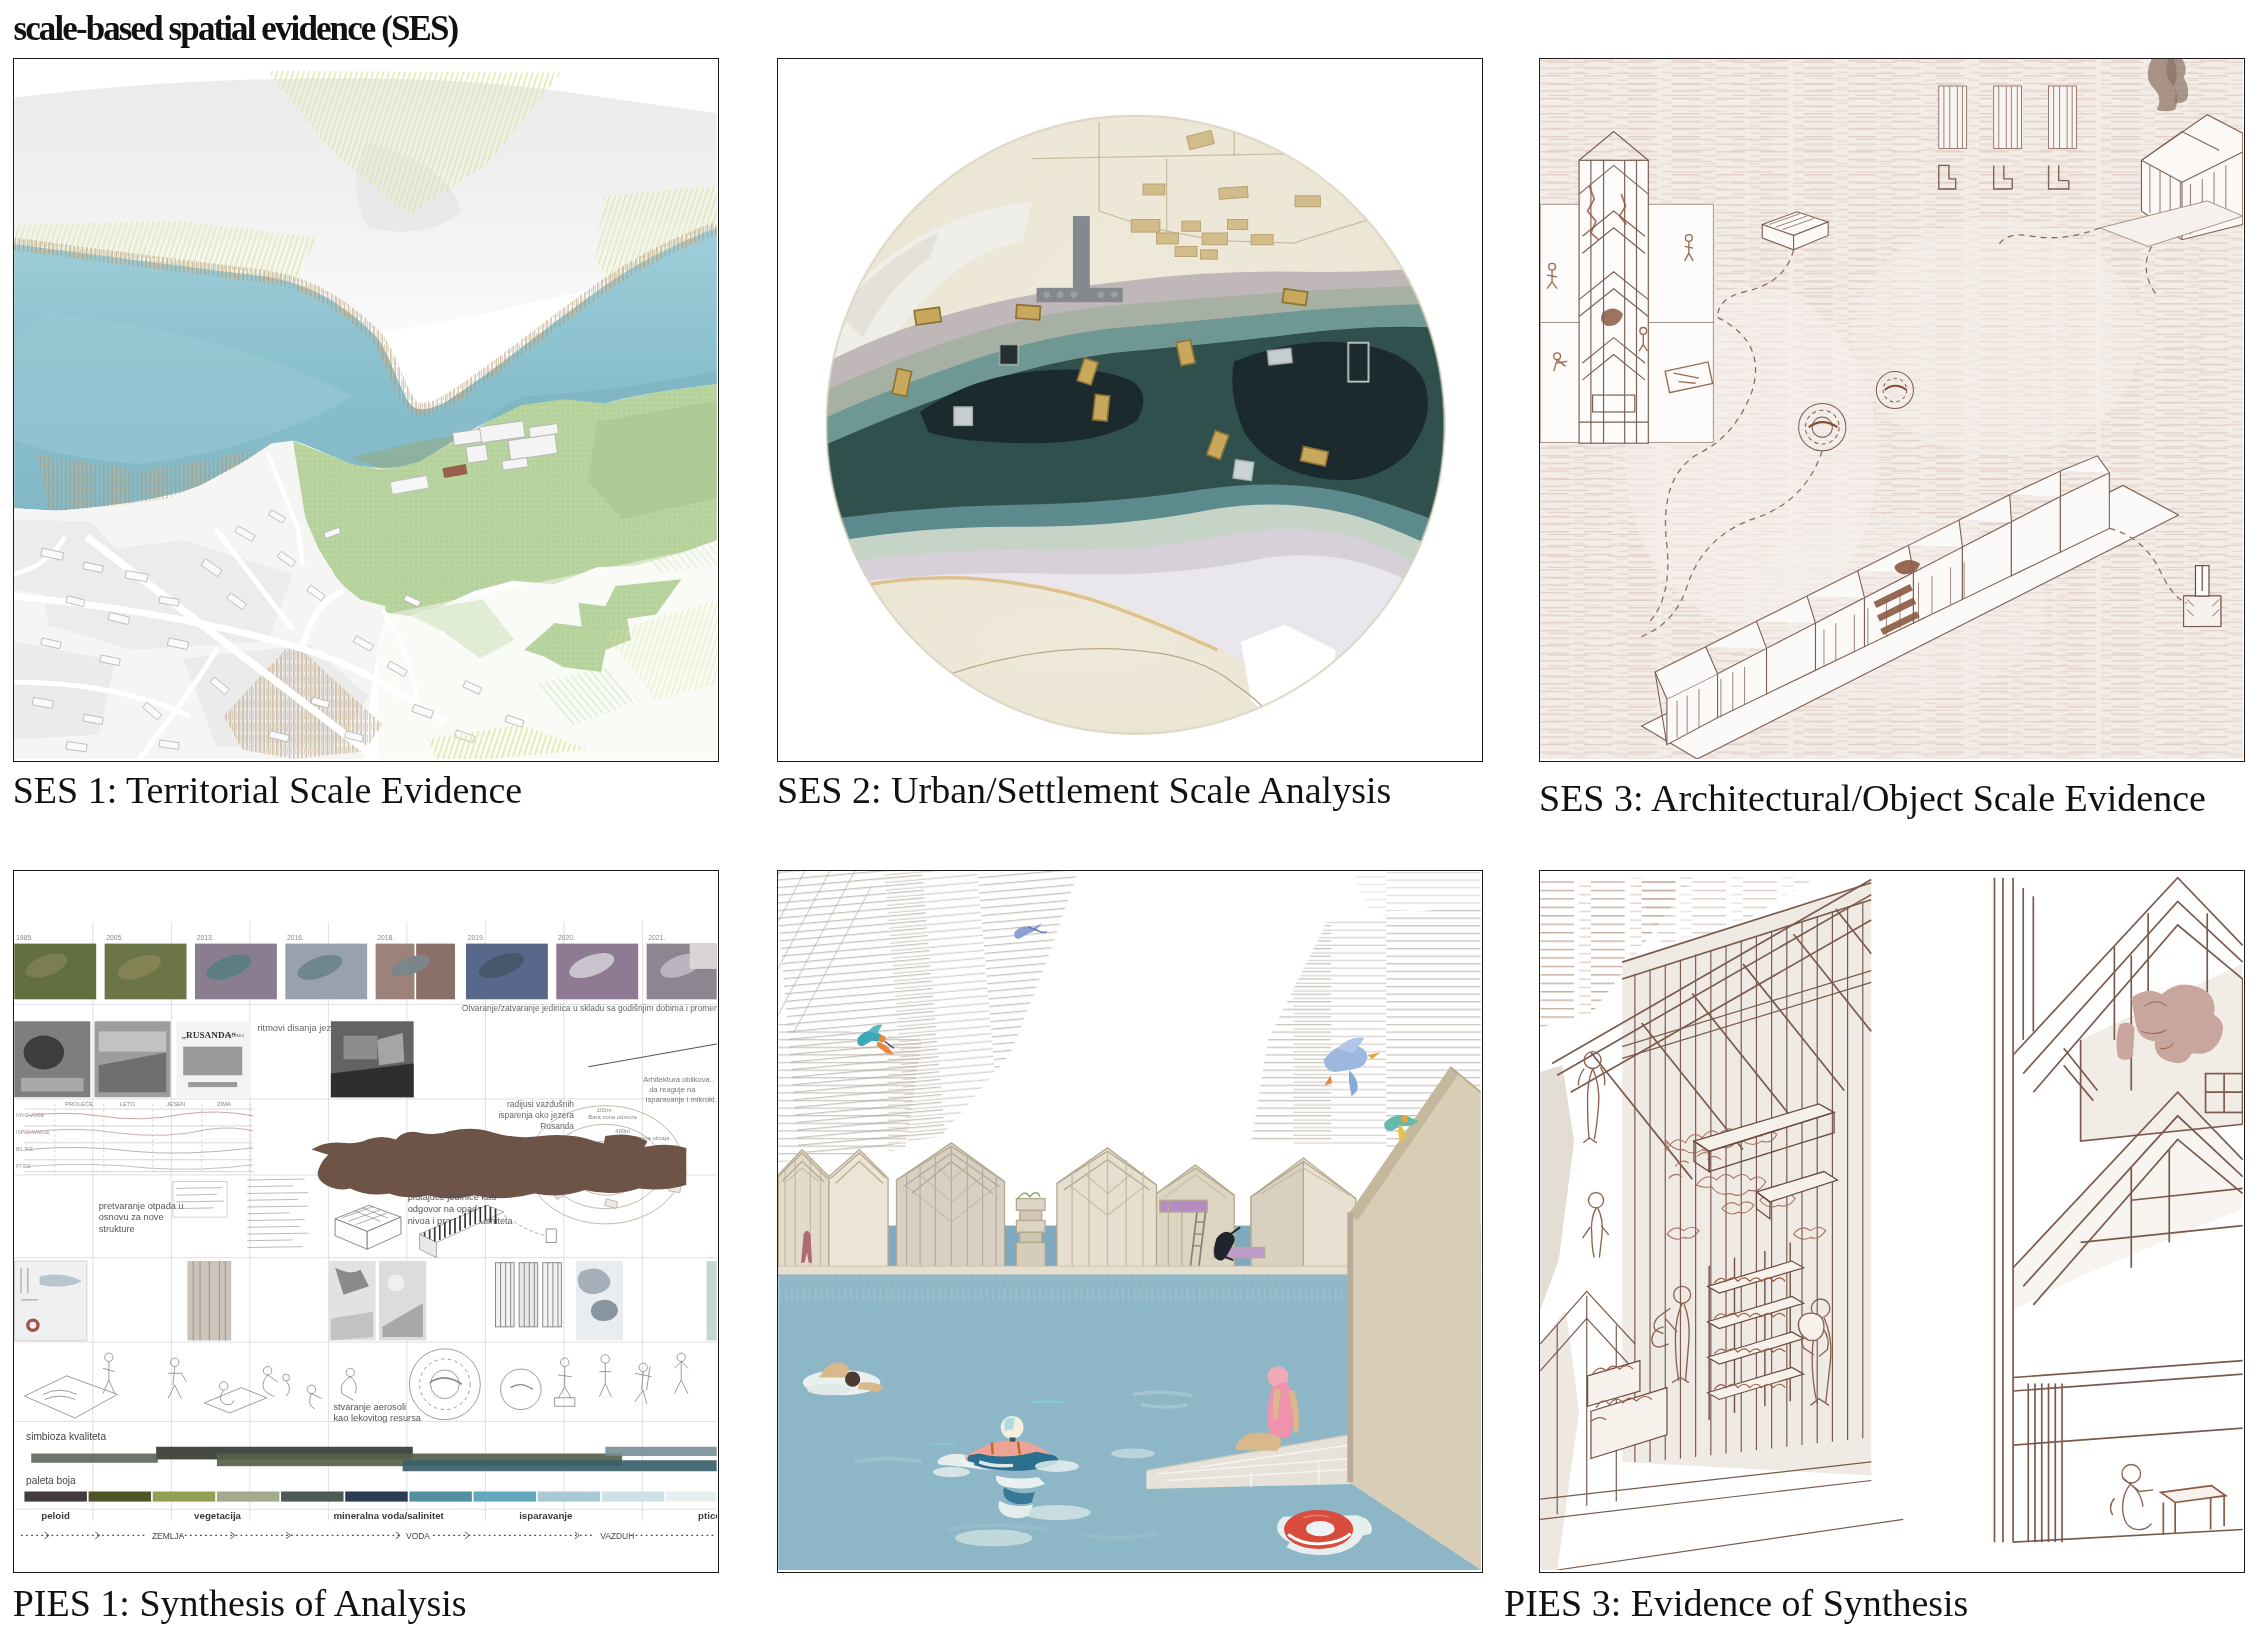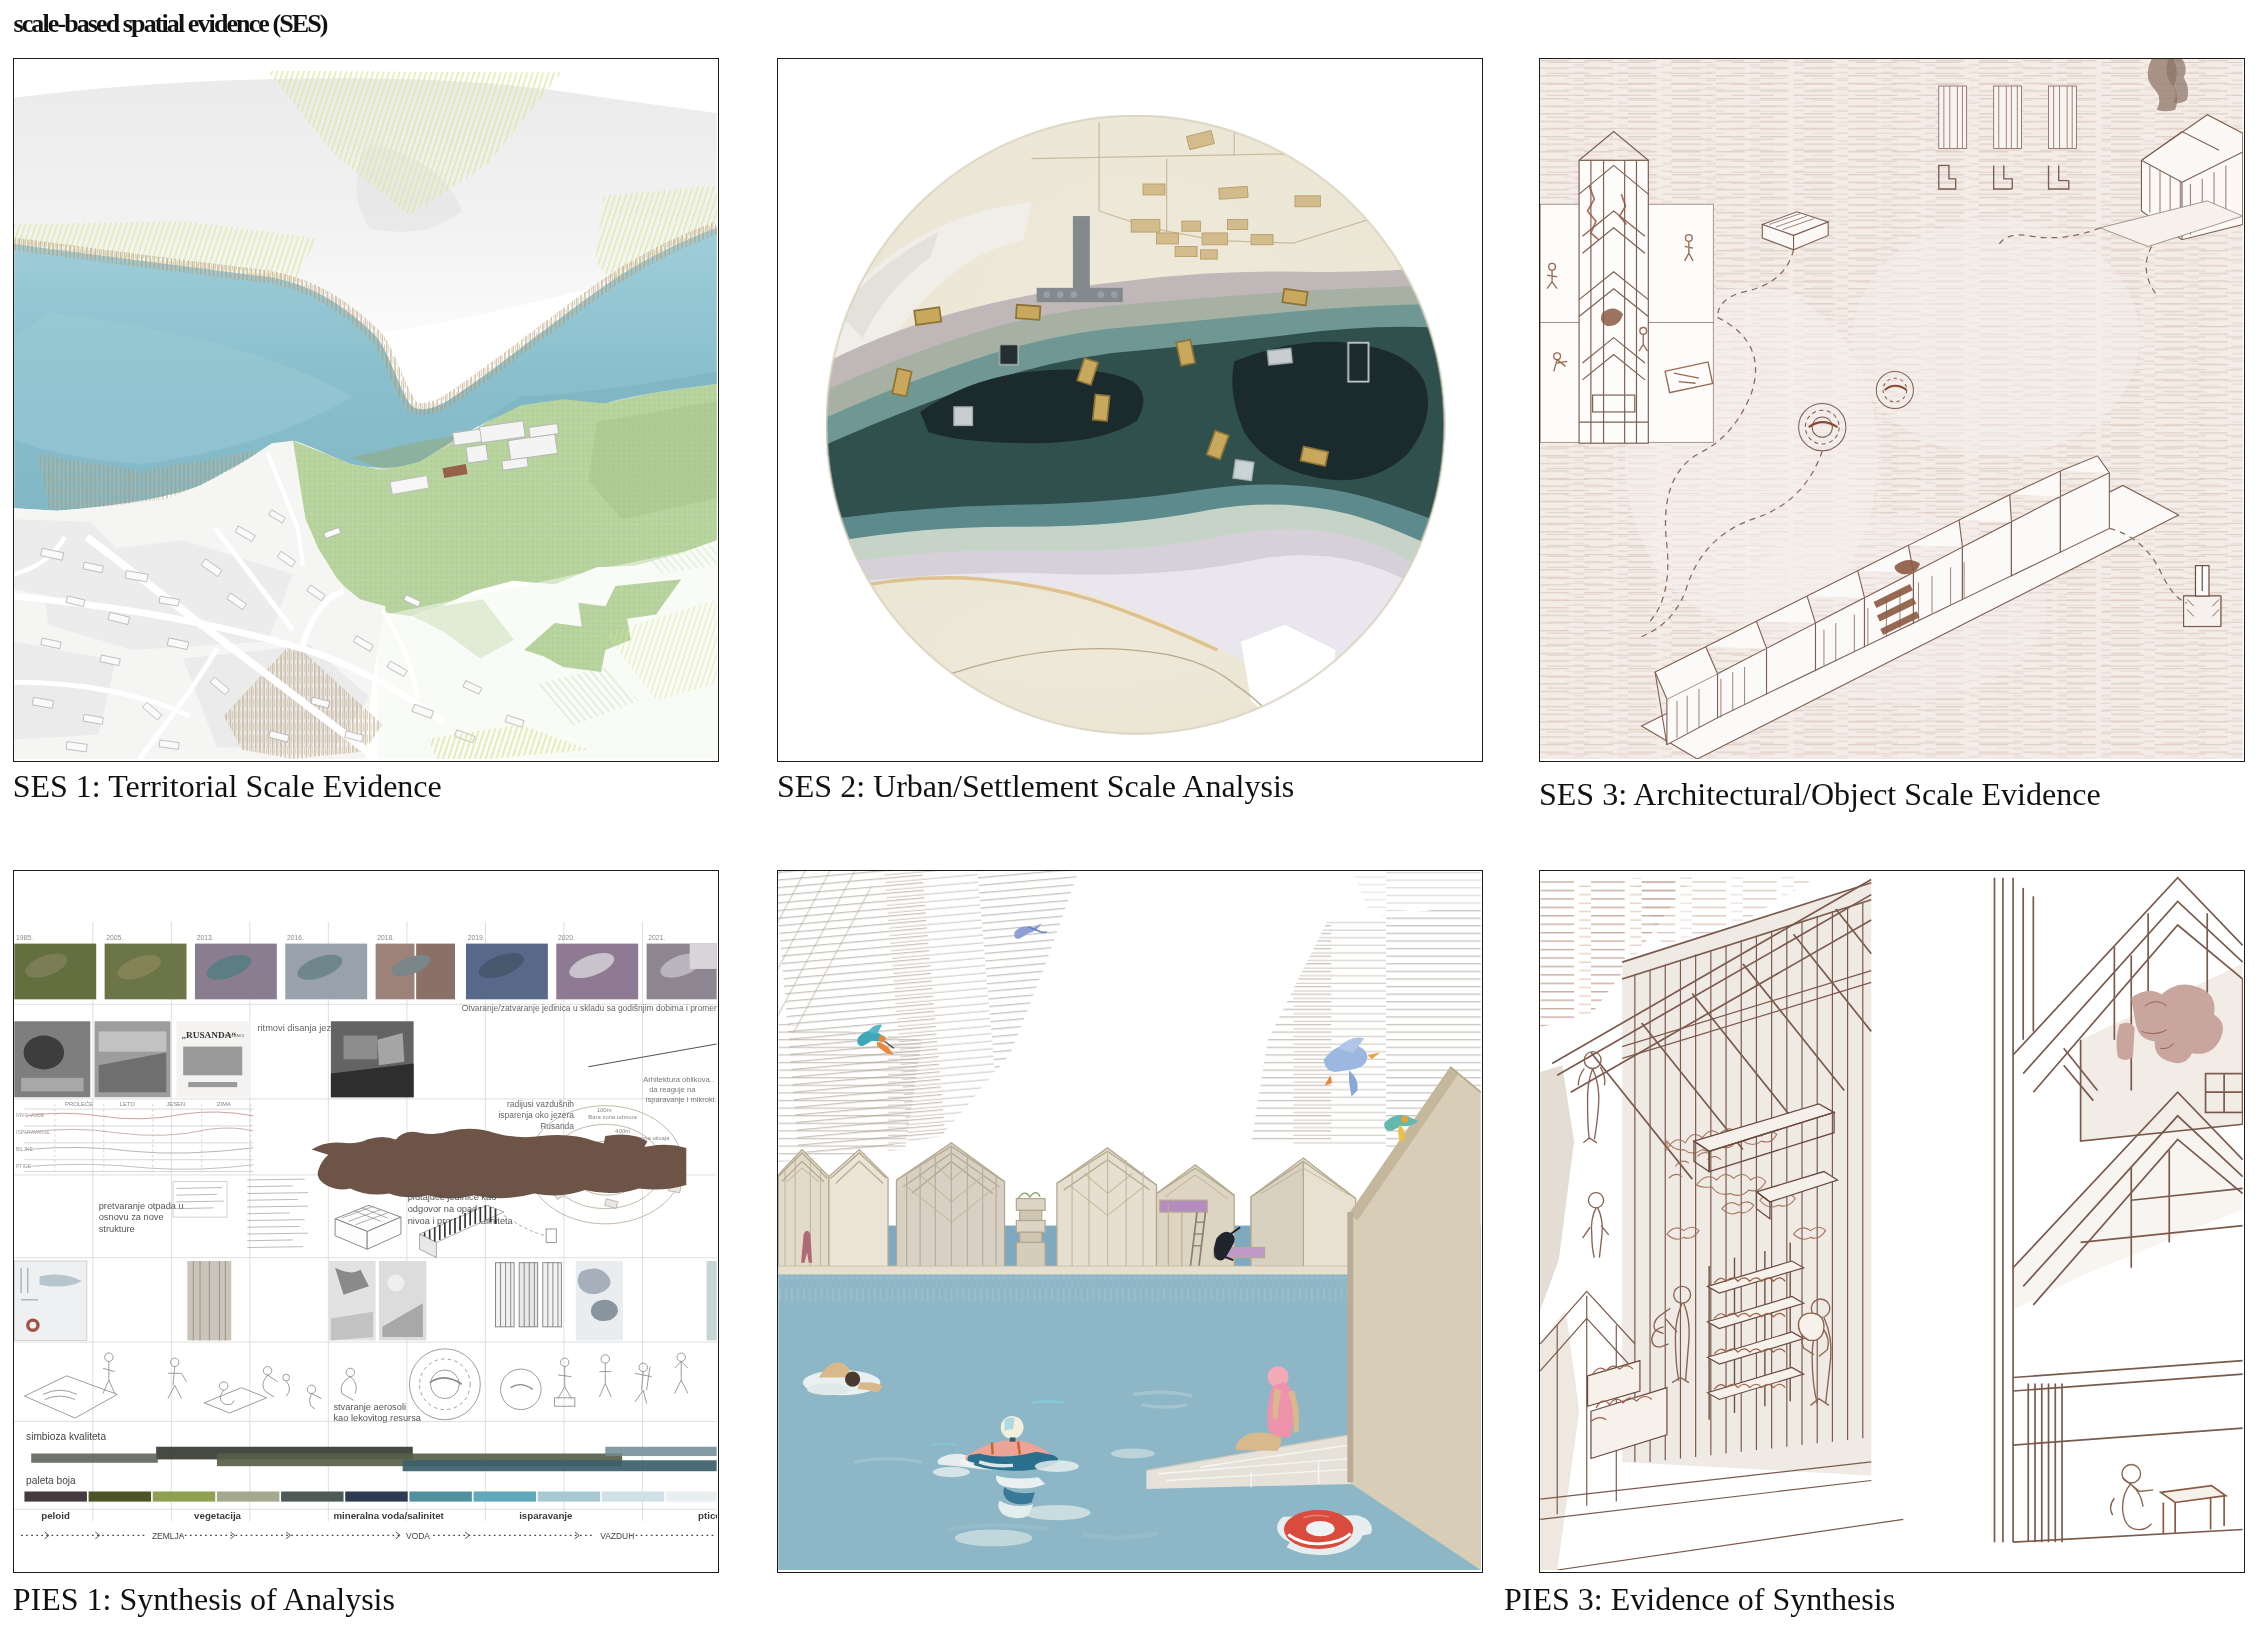--- a/index.html
+++ b/index.html
@@ -1,17 +1,17 @@
 <!DOCTYPE html>
 <html style="font-size:13.5px"><head><meta charset="utf-8">
 <style>
 html,body{margin:0;padding:0;background:#fff;}
 #page{position:relative;width:2261px;height:1634px;background:#fff;overflow:hidden;font-family:"Liberation Serif",serif;}
-.hdr{position:absolute;left:13.5px;font-weight:bold;font-size:26px;color:#111;}
-.cap{position:absolute;font-size:32px;color:#111;}
+.hdr{position:absolute;left:13.5px;font-weight:bold;font-size:35px;color:#111;}
+.cap{position:absolute;font-size:38px;color:#111;}
 .panel{position:absolute;width:706px;border:1.7px solid #1a1a1a;box-sizing:border-box;background:#fff;}
 .panel svg{display:block;}
 </style></head>
 <body>
 <div id="page">
 
 <div class="hdr" style="top:9.3px;letter-spacing:-1.9px;">scale-based spatial evidence (SES)</div>
 
 <div class="panel" style="left:12.7px;top:58px;height:704px;">
 <svg width="703" height="700" viewBox="0 0 832 829">

